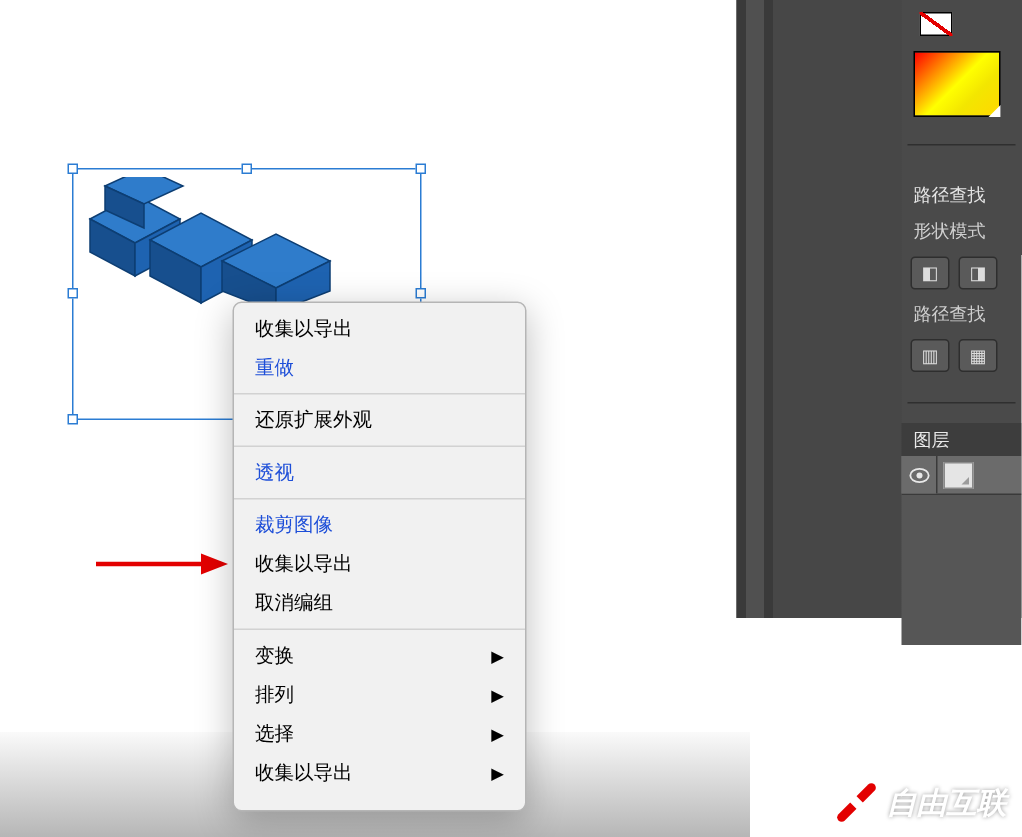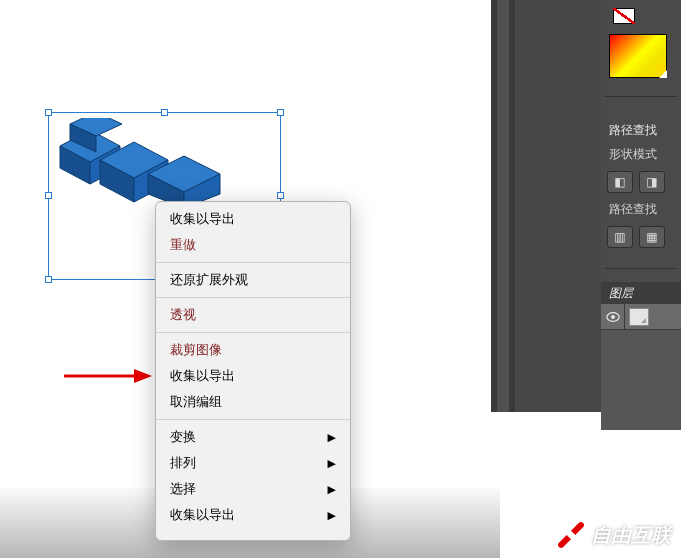--- a/index.html
+++ b/index.html
@@ -20,21 +20,21 @@
   .shape3d svg { width: 100%; height: 100%; }
 
   
   .arrow { position: absolute; left: 62px; top: 366px; width: 90px; height: 20px; }
   .arrow svg { width: 100%; height: 100%; }
 
   
   .ctx-menu { position: absolute; left: 155px; top: 201px; width: 196px; background: #f1f1f1; border: 1px solid #b5b5b5; border-radius: 6px; box-shadow: 0 6px 24px rgba(0,0,0,.25); padding: 4px 0; font-size: 13px; color: #000; }
   .ctx-item { padding: 4px 14px; display: flex; align-items: center; justify-content: space-between; }
   .ctx-item .sub { color: #000; font-size: 11px; }
-  .ctx-item.disabled { color: #7f1d1d; }
+  .ctx-item.disabled { color: #1d4ed8; }
   .ctx-sep { height: 1px; background: #d2d2d2; margin: 4px 0; }
 
   
   .right-panel { position: absolute; right: 0; top: 0; width: 190px; height: 412px; background: #444444; display: flex; }
   .panel-left-rail { width: 110px; height: 100%; background: linear-gradient(to right,#3a3a3a 0,#3a3a3a 6px,#505050 6px,#505050 18px,#3a3a3a 18px,#3a3a3a 24px,#474747 24px); position: relative; }
   .panel-main { flex: 1; background: #4a4a4a; color: #d9d9d9; font-size: 12px; position: relative; }
 
   
   .swatch-row { position: absolute; left: 12px; top: 8px; display: flex; gap: 6px; align-items: center; }
   .swatch-none { width: 22px; height: 16px; background:#fff; position: relative; border:1px solid #000; }
@@ -185,21 +185,21 @@
             <span class="pf-ico">▥</span>
           </div>
         <div class="pf-btn">
             <span class="pf-ico">▦</span>
           </div>
       </div>
     </div>
 
     <div class="panel-sep" style="top:268px"></div>
 
-    <div style="position:absolute; top:282px; left:0; right:0;font-style:italic;">
+    <div style="position:absolute; top:282px; left:0; right:0;">
       <div class="layers-head">图层</div>
       <div class="layer-row">
         <div class="eye-cell">
           <svg viewBox="0 0 16 12">
               <ellipse cx="8" cy="6" rx="7" ry="5" fill="none" stroke="#e8e8e8" stroke-width="1.4"></ellipse>
               <circle cx="8" cy="6" r="2.3" fill="#e8e8e8"></circle>
             </svg>
         </div>
         <div class="layer-swatch"></div>
       </div>

